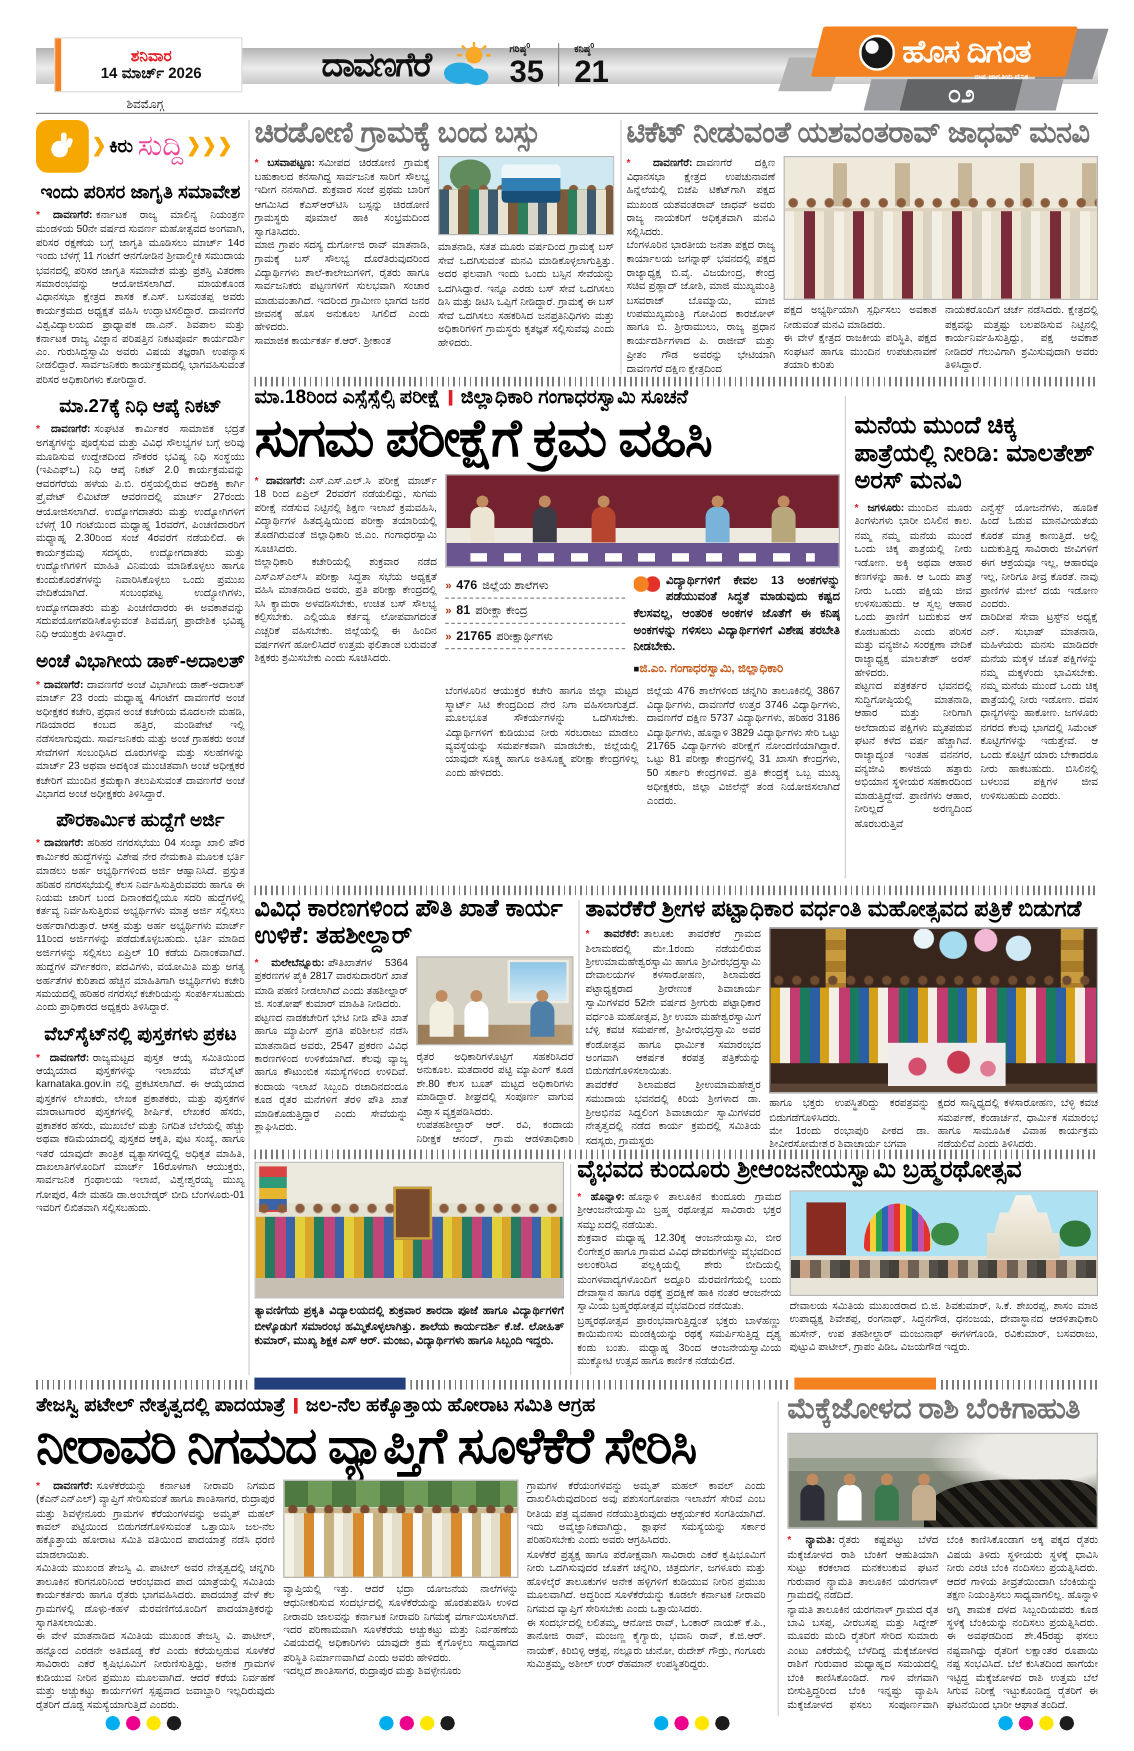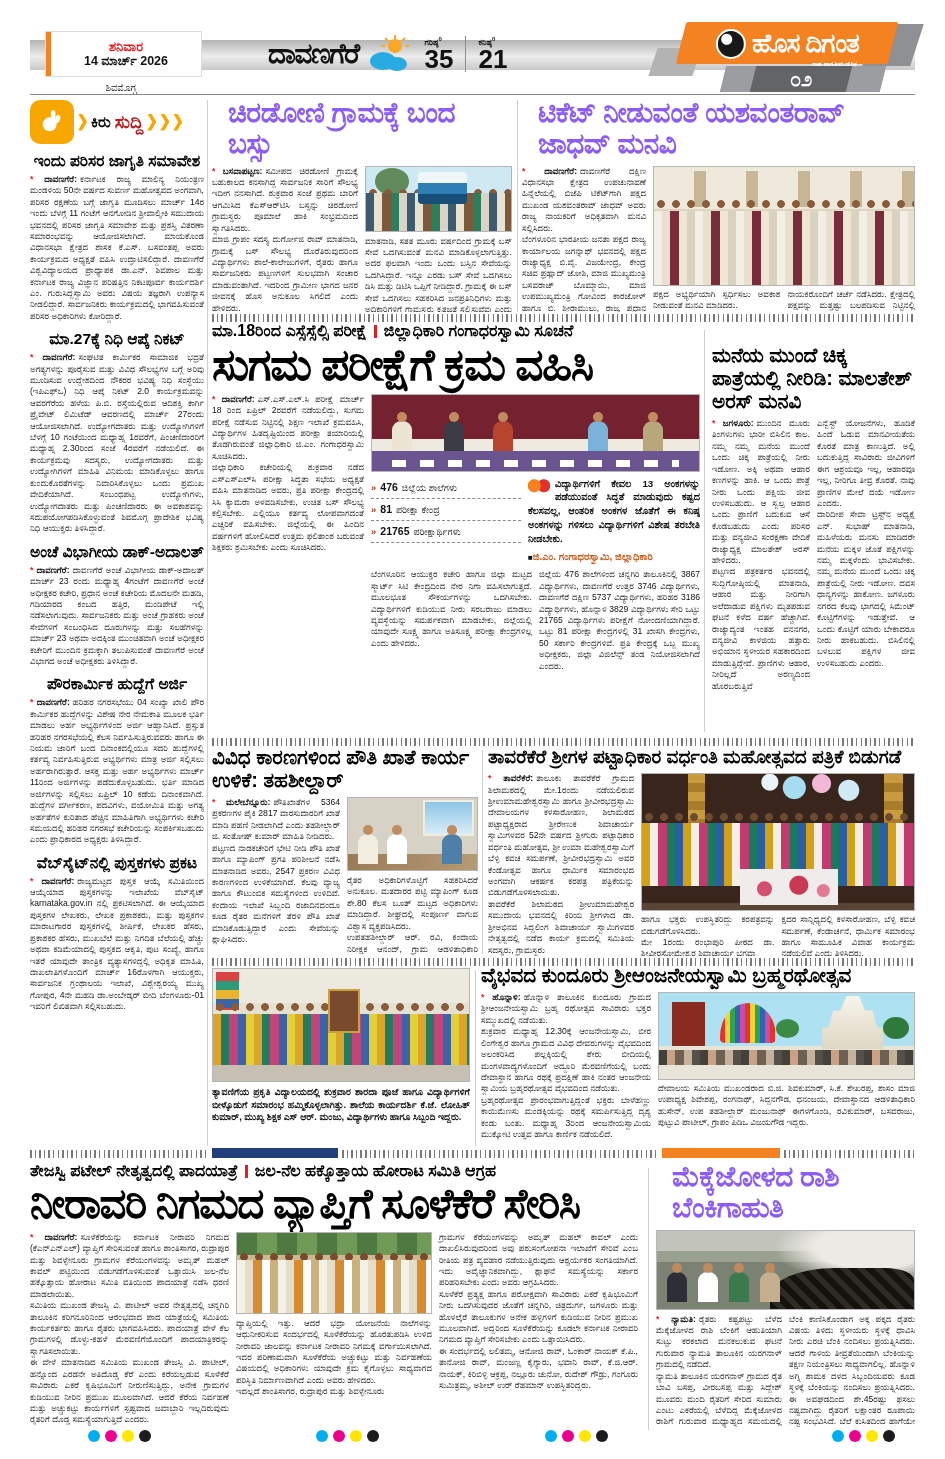--- a/index.html
+++ b/index.html
@@ -43,34 +43,34 @@
   .tx{white-space:pre-line}
   .by{font-weight:900;margin-right:3px}
   .by::before{content:"* ";color:#e31e24;font-weight:900}
   .row{display:flex;gap:7px}
   .col{flex:1;min-width:0}
   .vr{position:absolute;width:1px;background:#cfcfcf}
   .dsep{position:absolute;height:8px;
         background:repeating-linear-gradient(90deg,#7a7a7a 0 1.5px,transparent 1.5px 4.6px)}
   .bar{position:absolute;height:10px}
   .h-xl{font-size:44px;font-weight:900;letter-spacing:-1.5px;line-height:1.04;margin:2px 0 6px;color:#000}
-  .h-lg{font-size:28px;font-weight:900;letter-spacing:-.5px;line-height:1.1;margin:0 16px 6px;color:#8b5cf6}
+  .h-lg{font-size:24px;font-weight:900;letter-spacing:-.5px;line-height:1.1;margin:0 0 6px;color:#737373}
   .h-md{font-size:20px;font-weight:900;line-height:1.15;margin:0 0 5px;color:#000}
   .h-sm{font-size:18.5px;font-weight:900;line-height:1.2;margin:0 0 5px;color:#000}
   .kicker{font-size:16px;font-weight:900;color:#000;display:flex;align-items:center;white-space:nowrap}
   .kdiv{display:inline-block;width:3px;height:13px;background:#e31e24;margin:0 7px;flex:none}
   
   .kiru{position:absolute;left:30px;top:100px;width:174px;height:1048px;overflow:hidden}
   .kiru-banner{display:flex;align-items:center;gap:4px;margin-bottom:8px}
   .hand-badge{width:44px;height:44px;background:#f7a800;border-radius:10px;flex:none;
               display:flex;align-items:center;justify-content:center}
   .chev{width:9px;height:17px;background:#f7a800;flex:none;
         clip-path:polygon(0 0,45% 0,100% 50%,45% 100%,0 100%,55% 50%)}
   .kiru-k{font-size:15px;font-weight:900;color:#000}
-  .kiru-s{font-size:18px;font-weight:700;color:#b91c1c}
+  .kiru-s{font-size:24px;font-weight:400;color:#ec4899}
   .kiru-title{font-size:15.5px;font-weight:900;text-align:center;line-height:1.15;margin:8px 0 4px;color:#000}
   
   .photo{position:relative;overflow:hidden;border:1px solid #b5b5b5;background:#ddd}
   .heads{position:absolute;left:0;right:0;height:12px;
          background-image:radial-gradient(circle at 7px 7px,var(--h,#9c6b4a) 0 3.5px,transparent 4.3px);
          background-size:15px 12px;background-repeat:repeat-x}
   .bodies{position:absolute;left:0;right:0;bottom:0;
           background:repeating-linear-gradient(90deg,var(--a) 0 8px,var(--b) 8px 16px,var(--c) 16px 25px,var(--d) 25px 33px,var(--e,var(--b)) 33px 41px)}
   .fg{position:absolute;bottom:8%;width:20px;height:30px;border-radius:9px 9px 0 0;z-index:2}
   .fg::before{content:"";position:absolute;top:-9px;left:5px;width:10px;height:10px;border-radius:50%;background:#c08b5f}

